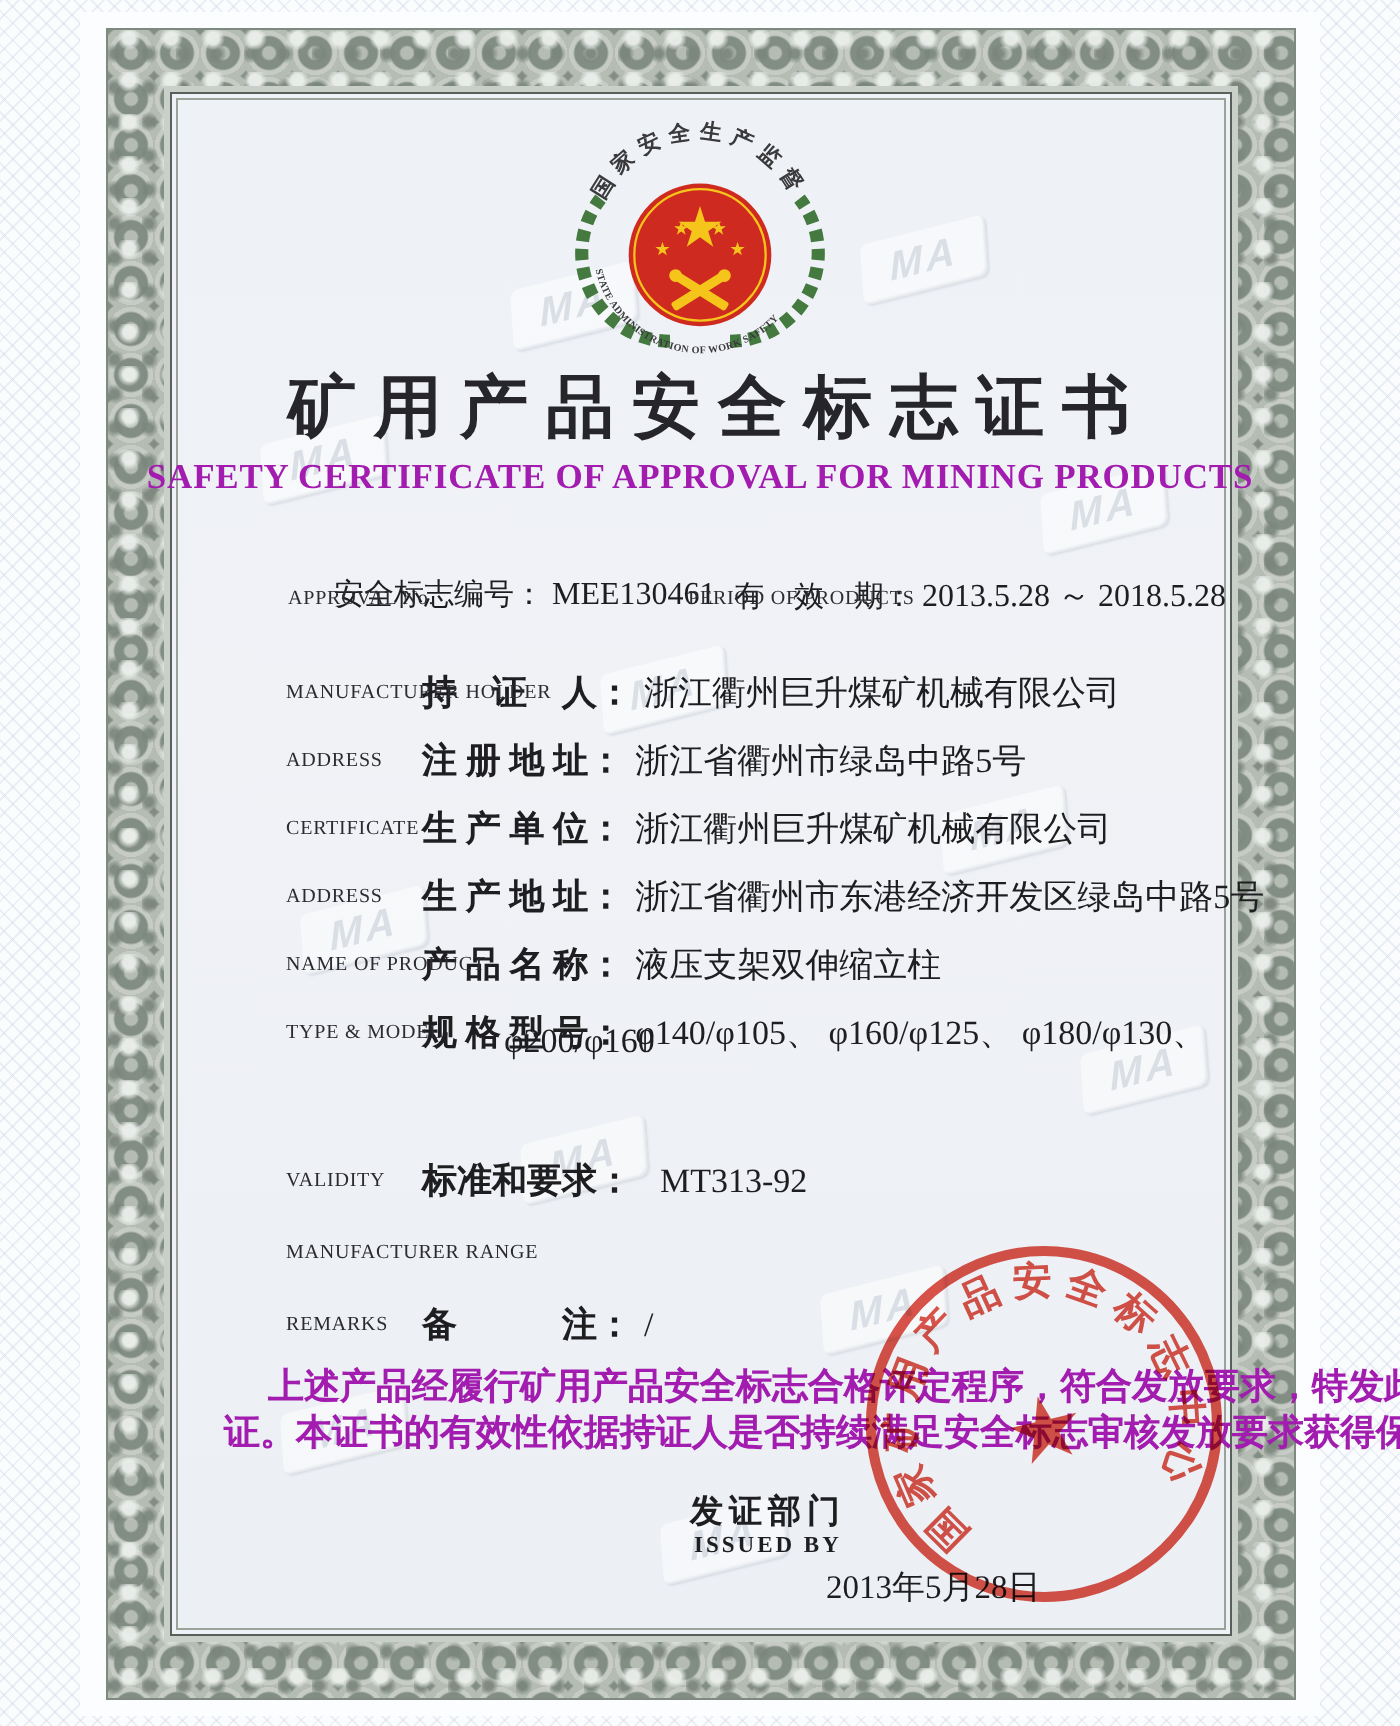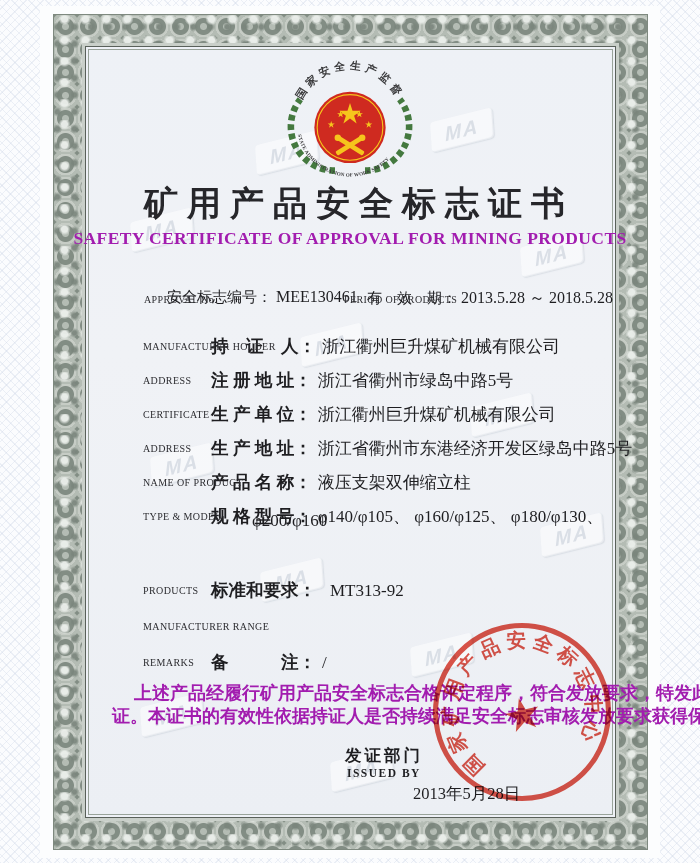--- a/index.html
+++ b/index.html
@@ -143,21 +143,21 @@
 
     <div class="abs" style="left:142px;top:486px">
       <span class="zh">规 格 型 号：</span><span class="val">φ140/φ105、 φ160/φ125、 φ180/φ130、</span>
     </div>
     <div class="abs en" style="left:143px;top:511px">TYPE &amp; MODEL</div>
     <div class="abs val" style="left:246px;top:511px">φ200/φ160</div>
 
     <div class="abs" style="left:142px;top:560px">
       <span class="zh">标准和要求：</span><span class="val" style="margin-left:14px">MT313-92</span>
     </div>
-    <div class="abs en" style="left:143px;top:585px">PRODUCTS</div>
+    <div class="abs en" style="left:143px;top:585px">VALIDITY</div>
 
     <div class="abs en" style="left:143px;top:621px">MANUFACTURER RANGE</div>
 
     <div class="abs" style="left:142px;top:632px">
       <span class="zh">备　　　注：</span><span class="val">/</span>
     </div>
     <div class="abs en" style="left:143px;top:657px">REMARKS</div>
 
     <div class="abs notes" style="left:134px;top:681px">上述产品经履行矿用产品安全标志合格评定程序，符合发放要求，特发此</div>
     <div class="abs notes" style="left:112px;top:704px">证。本证书的有效性依据持证人是否持续满足安全标志审核发放要求获得保持。</div>

